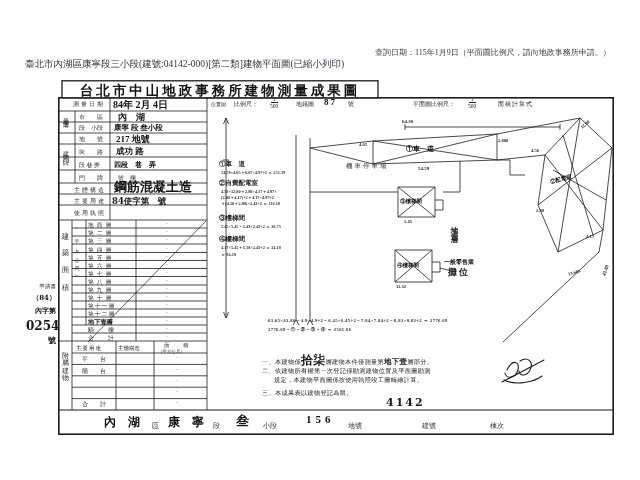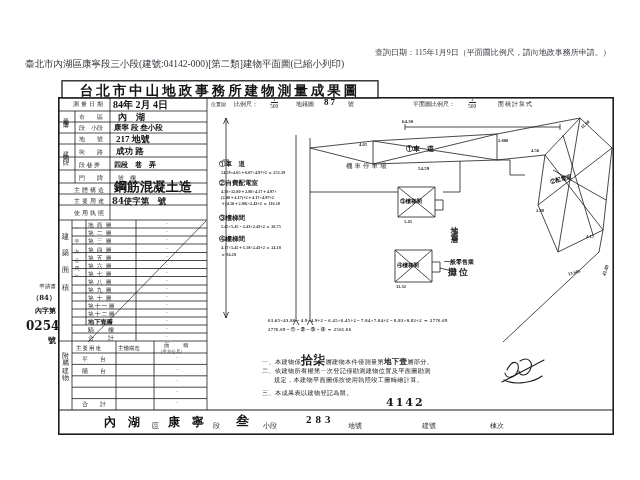--- a/index.html
+++ b/index.html
@@ -210,20 +210,20 @@
     <div class="note" style="left:204px;top:287px">二、依建物所有權第一次登記僅勘測建物位置及平面圖勘測</div>
     <div class="note" style="left:216px;top:296px">規定，本建物平面圖係按使用執照竣工圖轉繪計算。</div>
     <div class="note" style="left:204px;top:309px">三、本成果表以建物登記為限。</div>
 
     <div class="abs stamp" style="left:46px;top:334px;font-size:12px">內　湖</div>
     <div class="abs lbl" style="left:94px;top:341px;font-size:7px">區</div>
     <div class="abs stamp" style="left:110px;top:334px;font-size:12px">康　寧</div>
     <div class="abs lbl" style="left:155px;top:341px;font-size:7px">段</div>
     <div class="abs hand" style="left:178px;top:332px;font-size:13px">叁</div>
     <div class="abs lbl" style="left:205px;top:341px;font-size:7px">小段</div>
-    <div class="abs stamp" style="left:248px;top:333px;font-size:11px;letter-spacing:4px">283</div>
+    <div class="abs stamp" style="left:248px;top:333px;font-size:11px;letter-spacing:4px">156</div>
     <div class="abs lbl" style="left:290px;top:341px;font-size:7px">地號</div>
     <div class="abs hand" style="left:328px;top:316px;font-size:11px;letter-spacing:2px">4142</div>
     <div class="abs lbl" style="left:364px;top:341px;font-size:7px">建號</div>
     <div class="abs lbl" style="left:432px;top:341px;font-size:7px">棟次</div>
 
   </div>
 </div>
 
 </body></html>

